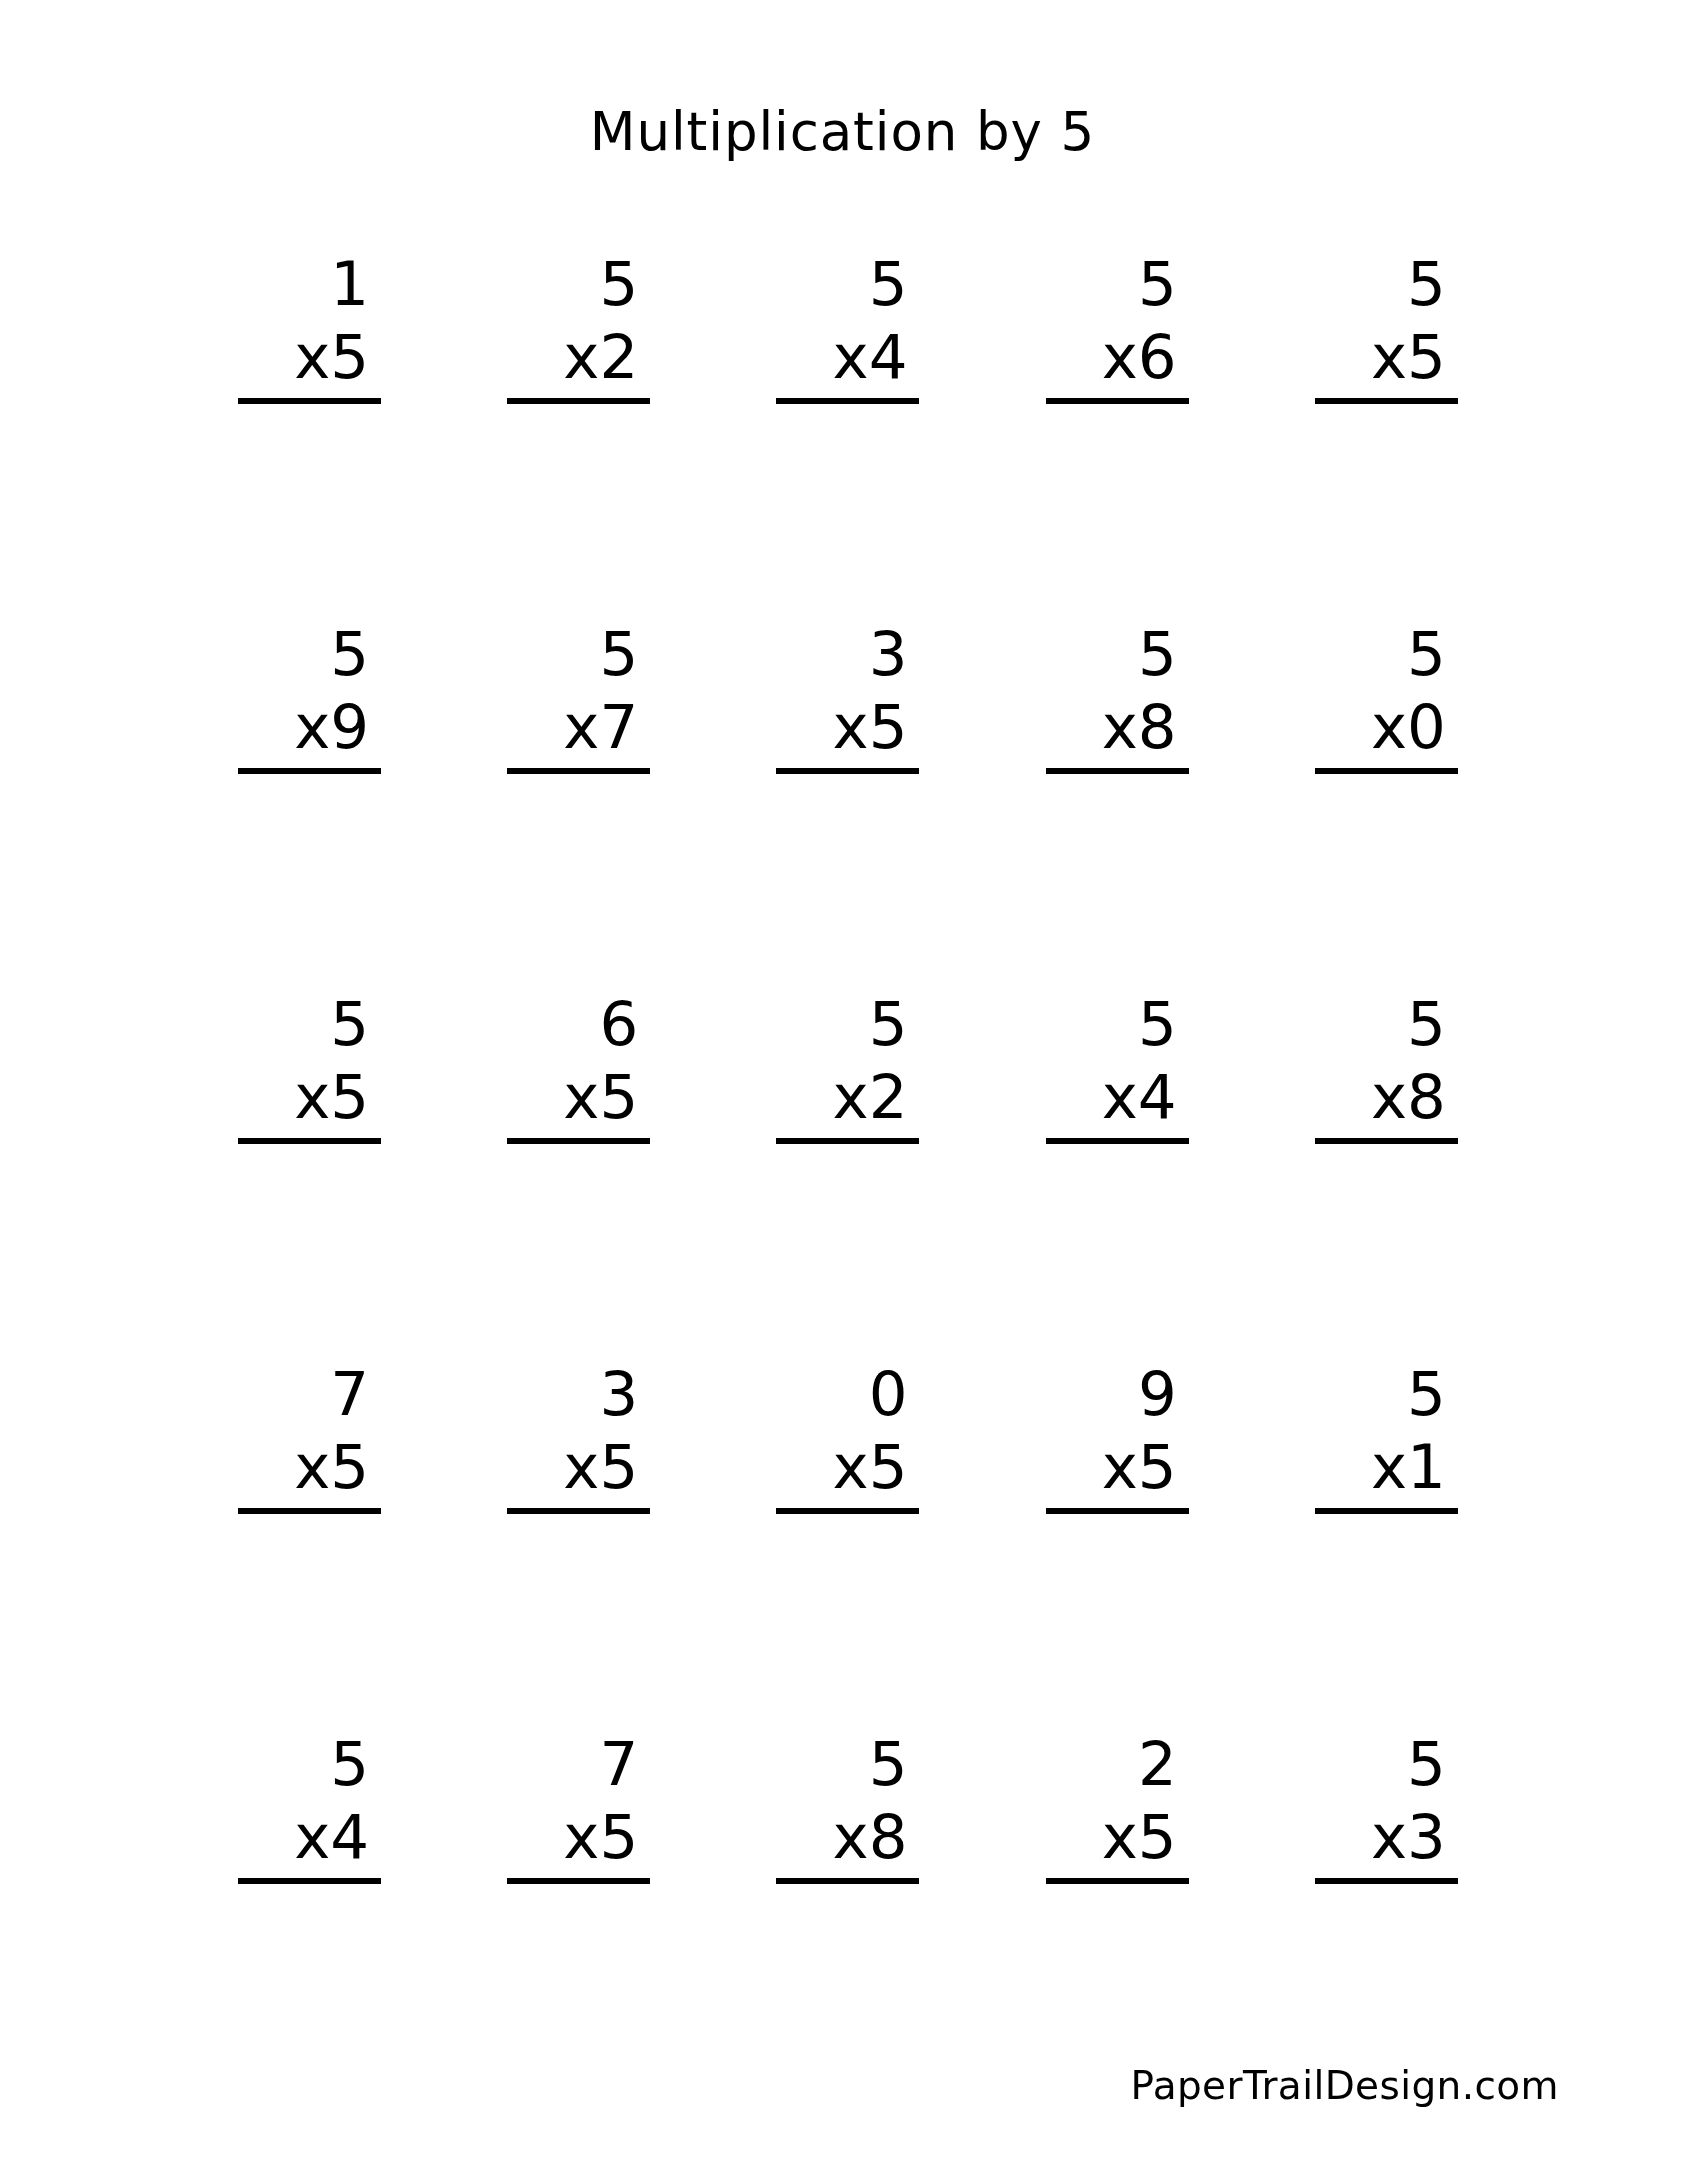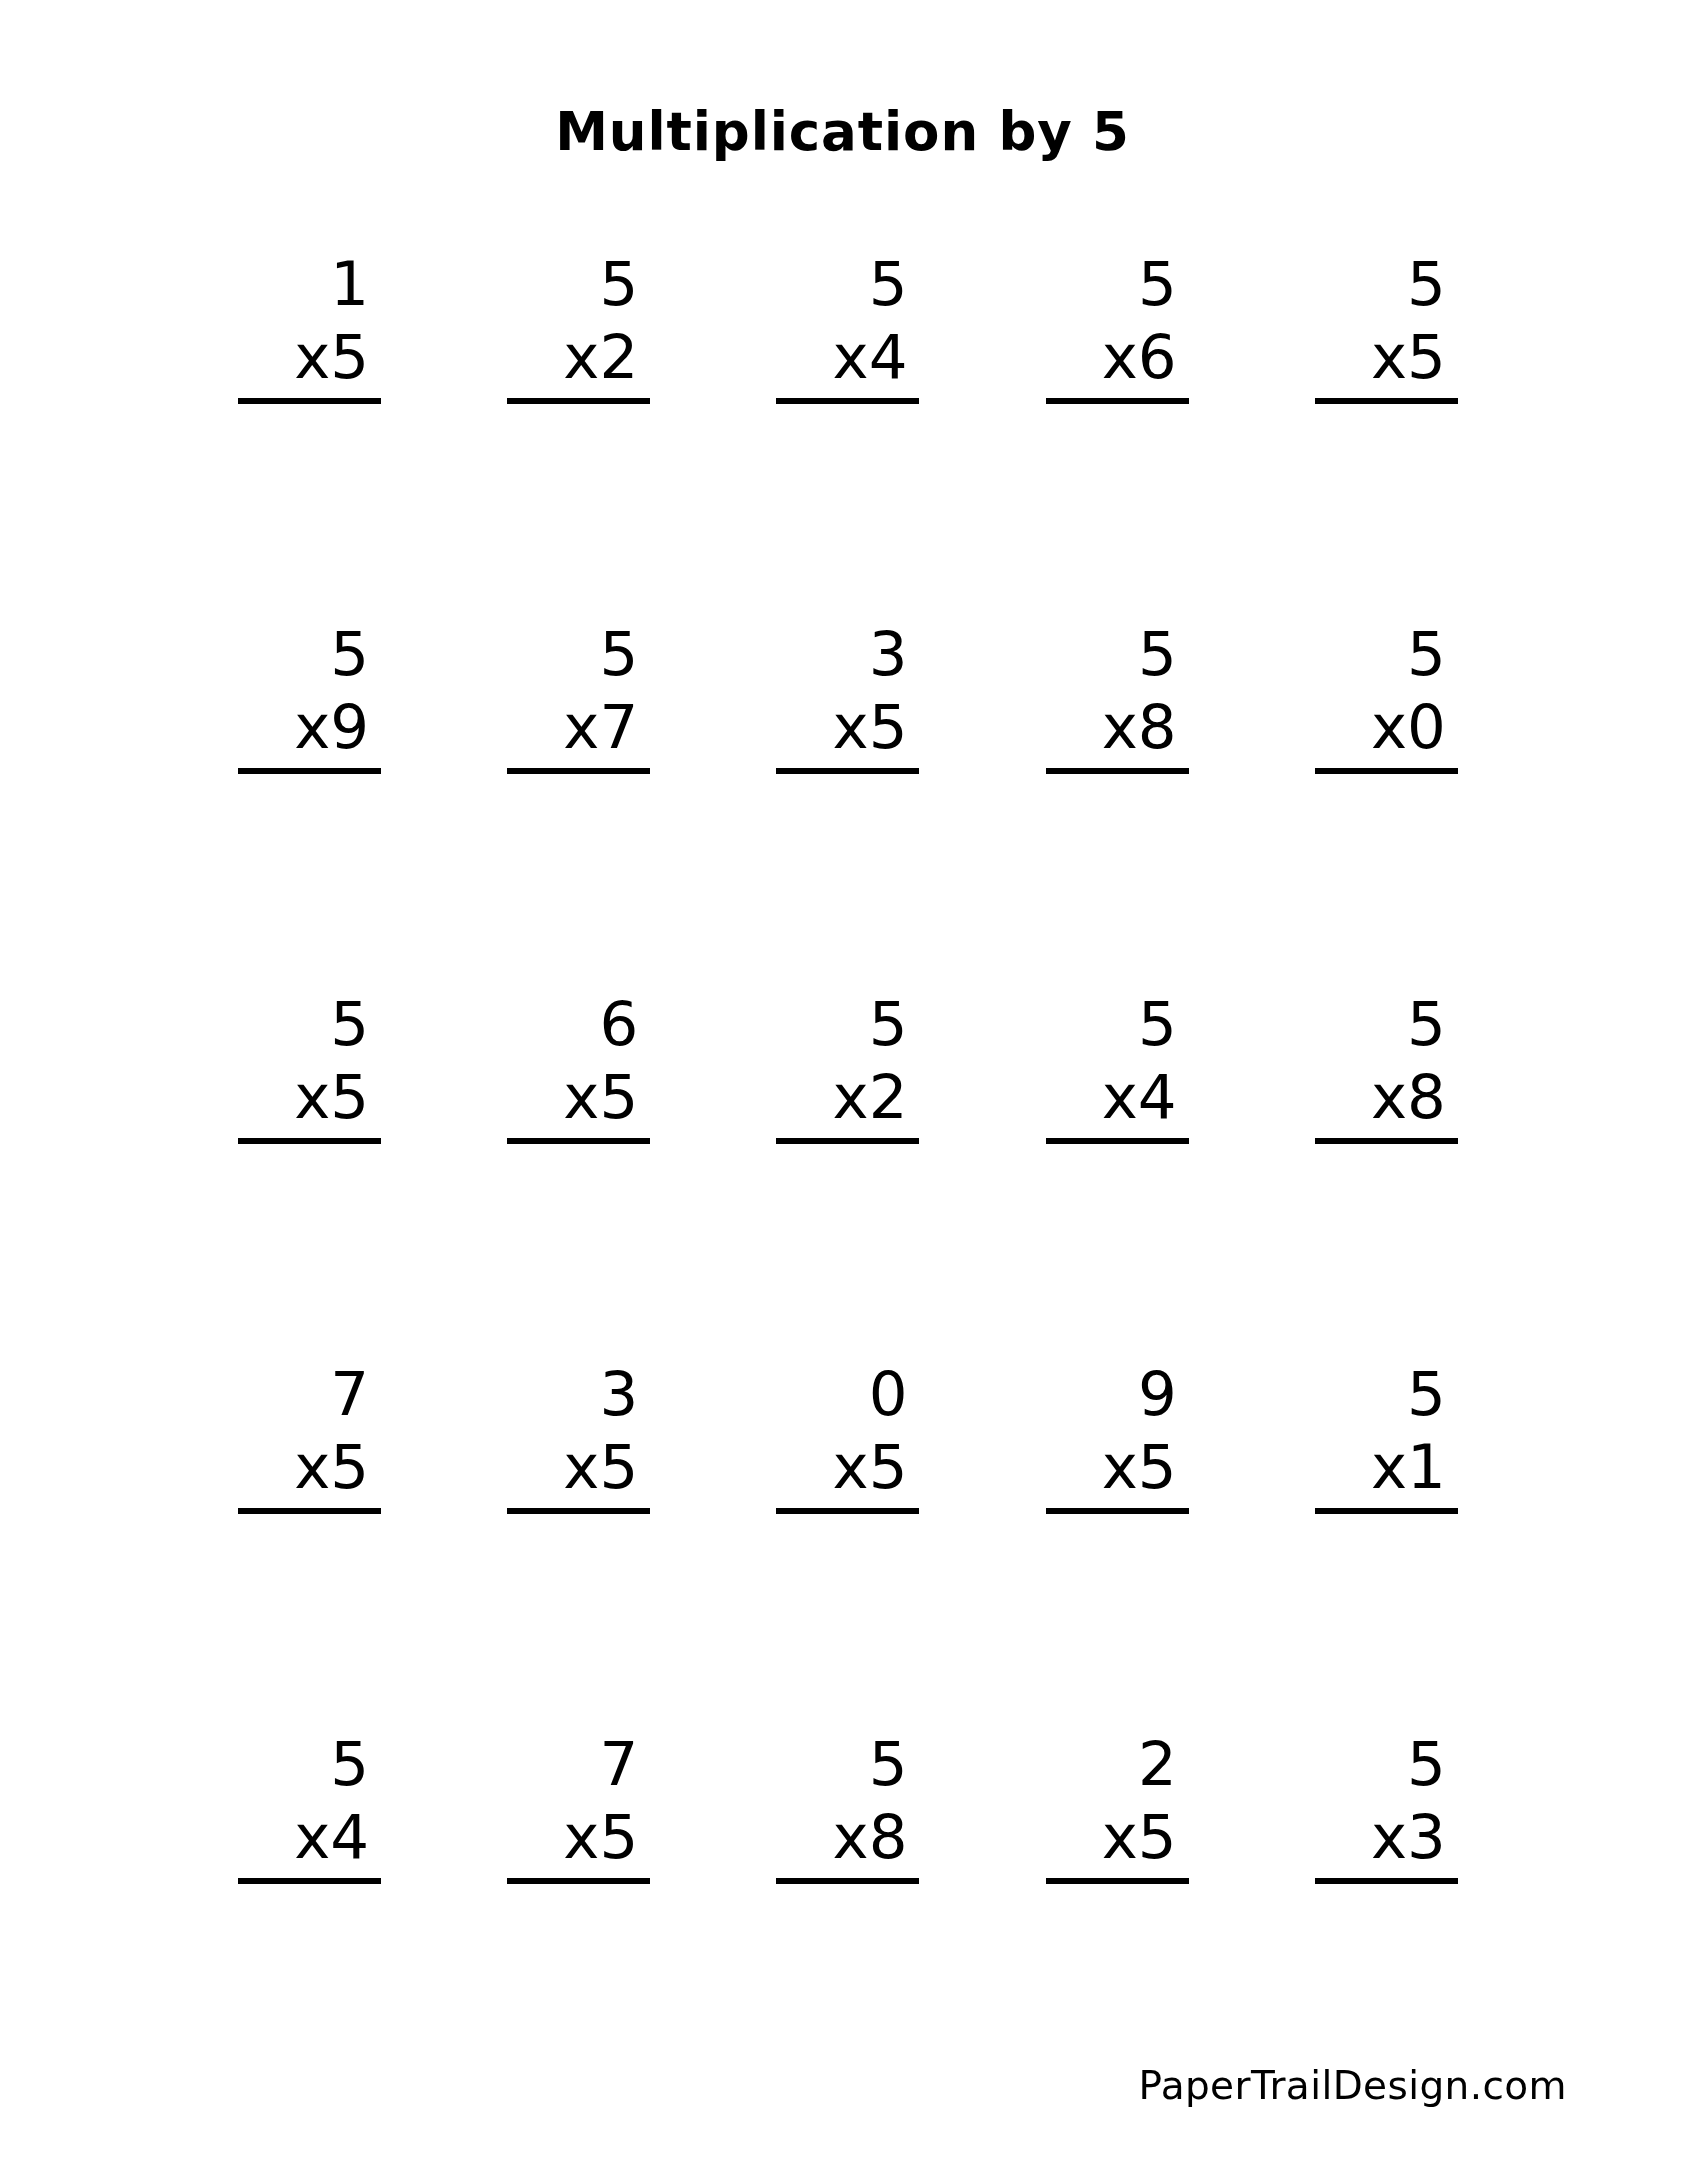--- a/index.html
+++ b/index.html
@@ -18,21 +18,21 @@
     overflow: hidden;
   }
   .worksheet-title {
     position: absolute;
     top: 101px;
     left: 0;
     width: 100%;
     text-align: center;
     font-family: "DejaVu Sans", sans-serif;
     font-size: 53px;
-    font-weight: 700;
+    font-weight: 400;
     letter-spacing: 0.9px;
     color: #000000;
   }
   .problems-grid {
     position: absolute;
     top: 247px;
     left: 170px;
     width: 1346px;
     display: grid;
     grid-template-columns: repeat(5, 1fr);
@@ -61,21 +61,21 @@
   }
   .problem-rule {
     margin-top: 5.1px;
     width: 143px;
     height: 6px;
     background: #000000;
   }
   .footer-credit {
     position: absolute;
     bottom: 73px;
-    right: 118px;
+    right: 126px;
     font-family: "DejaVu Sans", sans-serif;
     font-size: 39px;
     letter-spacing: 0.4px;
     color: #000000;
   }
 </style>
 </head>
 <body>
 
 <div class="page">

